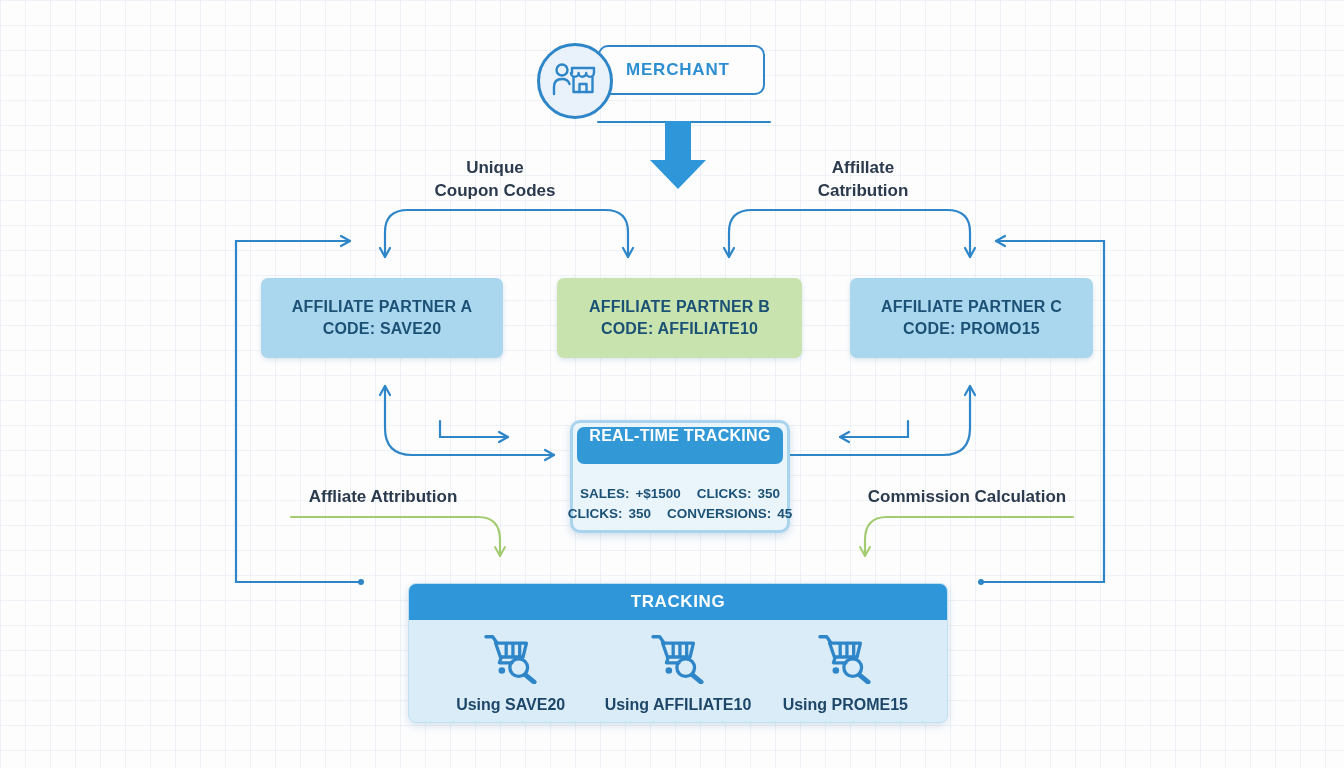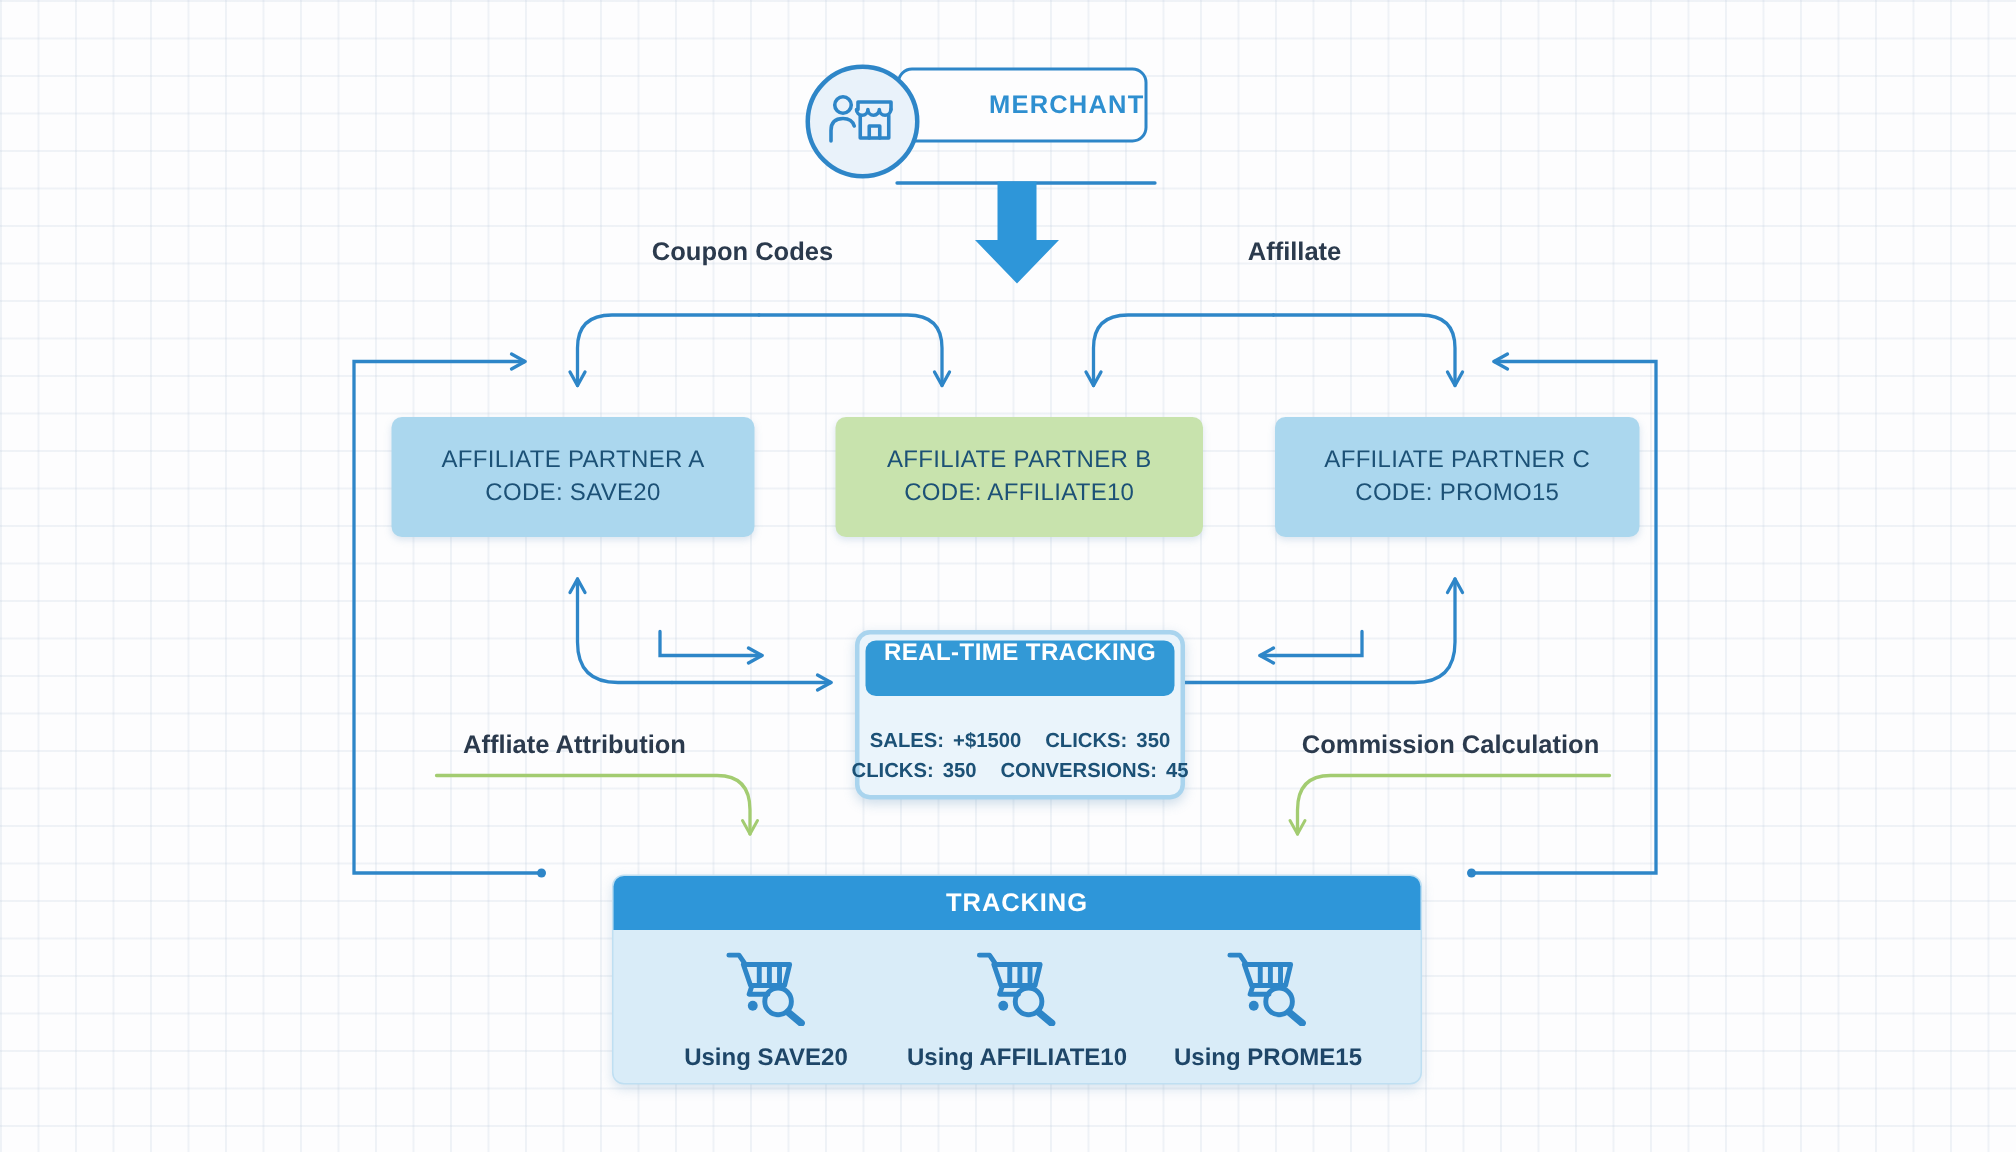--- a/index.html
+++ b/index.html
@@ -20,35 +20,35 @@
 
   
   .merchant-circle{
     left:537px;top:43px;width:76px;height:76px;border-radius:50%;
     border:3px solid #2E86C8;background:#E9F2FA;z-index:3;box-sizing:border-box;
     display:flex;align-items:center;justify-content:center;
   }
   .merchant-box{
     left:598px;top:45px;width:167px;height:50px;border:2px solid #2E86C8;border-radius:10px;
     background:#fdfdfe;z-index:2;box-sizing:border-box;
-    display:flex;align-items:center;justify-content:flex-end;padding-left:26px;
+    display:flex;align-items:center;justify-content:flex-start;padding-left:26px;
   }
   .merchant-box span{font-weight:bold;font-size:17px;letter-spacing:0.8px;color:#2E8FD0;}
 
   
   .flow-label{z-index:2;text-align:center;font-weight:bold;font-size:17px;line-height:23px;color:#2B3A4D;}
   .green-label{z-index:2;text-align:center;font-weight:bold;font-size:17px;color:#2B3A4D;}
 
   
   .partner{
     top:278px;height:80px;border-radius:7px;z-index:2;box-sizing:border-box;
     display:flex;flex-direction:column;align-items:center;justify-content:center;gap:4px;
     box-shadow:0 2px 5px rgba(120,160,195,0.25);
   }
-  .partner div{font-weight:normal;font-size:16px;color:#1C5176;letter-spacing:0.2px;}
+  .partner div{font-weight:bold;font-size:16px;color:#1C5176;letter-spacing:0.2px;}
   .partner.blue{background:#ABD7EE;}
   .partner.green{background:#C8E3AD;text-align:right;}
   .partner-a{left:261px;width:242px;}
   .partner-b{left:557px;width:245px;}
   .partner-c{left:850px;width:243px;}
 
   
   .tracking{
     left:570px;top:420px;width:220px;height:113px;z-index:2;box-sizing:border-box;
     background:#EAF4FB;border:3px solid #A9D4EE;border-radius:10px;
@@ -137,24 +137,26 @@
         <path d="M22.5 19 V34 H41.5 V19"></path>
         <path d="M28.5 34 V26 H35.5 V34"></path>
       </svg>
     </span>
   </div>
   <div class="abs merchant-box">
     <span>MERCHANT</span>
   </div>
 
   <div class="abs flow-label" style="left:395px;top:156px;width:200px;">
+    <div>Unique</div>
     <div>Coupon Codes</div>
   </div>
   <div class="abs flow-label" style="left:763px;top:156px;width:200px;">
     <div>Affillate</div>
+    <div>Catribution</div>
   </div>
 
   <div class="abs partner blue partner-a">
     <div>AFFILIATE PARTNER A</div>
     <div>CODE: SAVE20</div>
   </div>
   <div class="abs partner green partner-b">
     <div>AFFILIATE PARTNER B</div>
     <div>CODE: AFFILIATE10</div>
   </div>

